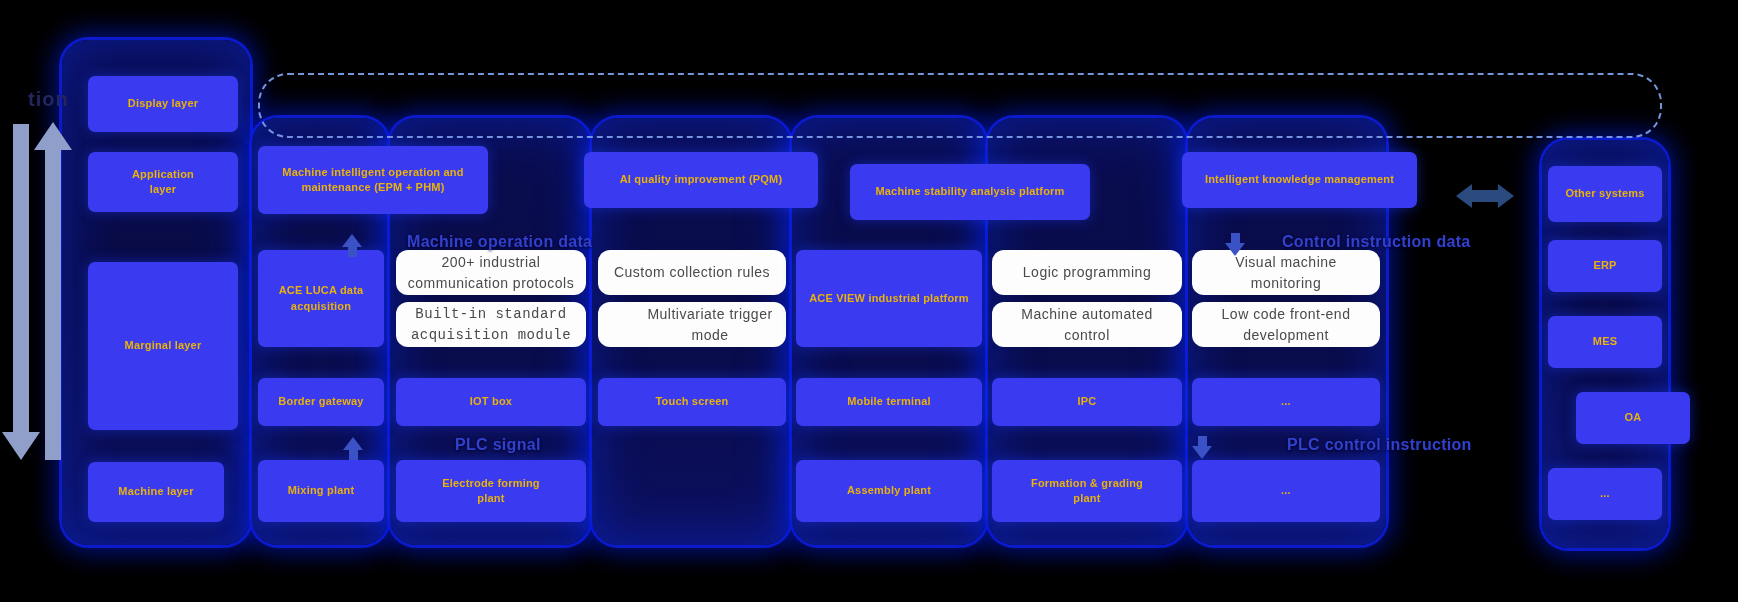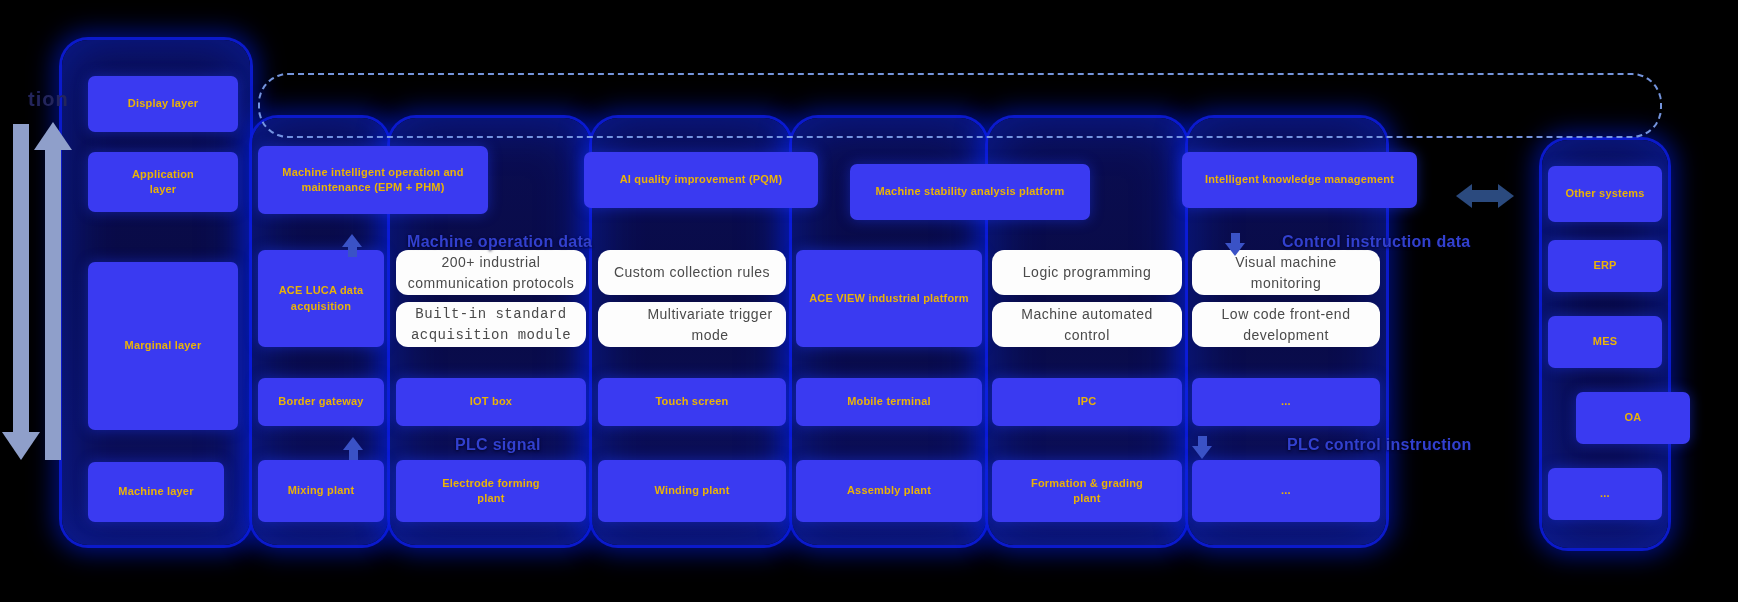--- a/index.html
+++ b/index.html
@@ -208,23 +208,20 @@
     <div class="g-tri-down"></div>
   </div>
   <div class="flow-label" style="left:1287px; top:436px;">PLC control instruction</div>
 
   <div class="bbox" style="left:258px;  top:460px; width:126px; height:62px;">
       <span>Mixing plant</span>
     </div>
   <div class="bbox" style="left:396px;  top:460px; width:190px; height:62px;">
       <span class="w110">Electrode forming plant</span>
     </div>
-  <div class="bbox" style="left:598px;  top:460px; width:188px; height:62px;">
-      <span>Winding plant</span>
-    </div>
   <div class="bbox" style="left:796px;  top:460px; width:186px; height:62px;">
       <span>Assembly plant</span>
     </div>
   <div class="bbox" style="left:992px;  top:460px; width:190px; height:62px;">
       <span class="w110">Formation &amp; grading plant</span>
     </div>
   <div class="bbox" style="left:1192px; top:460px; width:188px; height:62px;">
       <span>...</span>
     </div>
 

